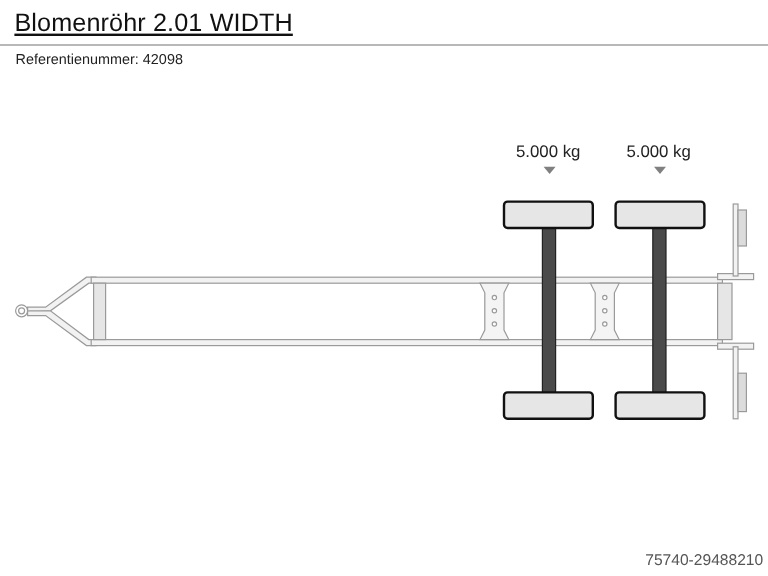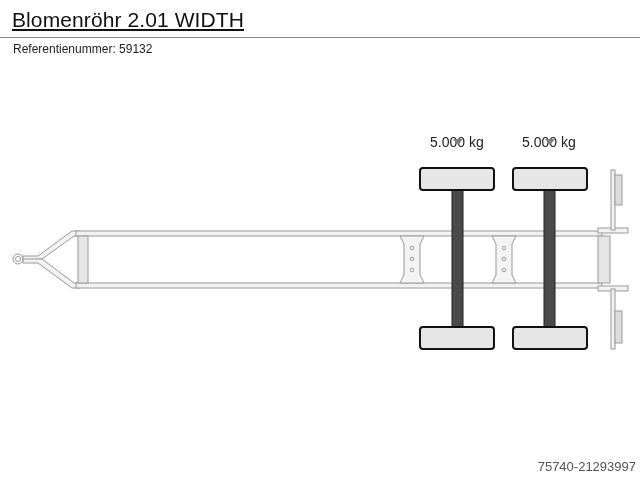--- a/index.html
+++ b/index.html
@@ -1,29 +1,29 @@
 <!DOCTYPE html>
 <html><head>
 <meta charset="utf-8">
 <style>
   html, body { margin: 0; padding: 0; background: #ffffff; }
   body { width: 640px; height: 480px; position: relative; overflow: hidden; font-family: "Liberation Sans", sans-serif; }
   .title { position: absolute; left: 12px; top: 8px; font-size: 21px; color: #111; letter-spacing: 0.1px; text-decoration: underline; }
   .divider { position: absolute; left: 0; top: 37px; width: 640px; height: 1px; background: #8a8a8a; }
   .ref { position: absolute; left: 13px; top: 42px; font-size: 12px; color: #222; }
-  .load { position: absolute; top: 134px; font-size: 14px; color: #222; }
+  .load { position: absolute; top: 118px; font-size: 14px; color: #222; }
   .footer-id { position: absolute; right: 4px; top: 459px; font-size: 13px; color: #555; }
   svg.drawing { position: absolute; left: 0; top: 0; }
 </style>
 </head>
 <body>
 
 <div class="title">Blomenröhr 2.01 WIDTH</div>
 <div class="divider"></div>
-<div class="ref">Referentienummer: 59132</div>
+<div class="ref">Referentienummer: 42098</div>
 
 <div class="load" style="left:430px;">5.000 kg</div>
 <div class="load" style="left:522px;">5.000 kg</div>
 
 <svg class="drawing" width="640" height="480" viewBox="0 0 640 480">
 
   <polygon points="453,139 463,139 458,145" fill="#808080"></polygon>
   <polygon points="545,139 555,139 550,145" fill="#808080"></polygon>
 
   <g fill="#f2f2f2" stroke="#9a9a9a" stroke-width="1">
@@ -72,13 +72,13 @@
     <rect x="420" y="168" width="74" height="22" rx="3" fill="#e6e6e6" stroke="#111" stroke-width="2"></rect>
     <rect x="420" y="327" width="74" height="22" rx="3" fill="#e6e6e6" stroke="#111" stroke-width="2"></rect>
   </g>
   <g>
     <rect x="544" y="190" width="11" height="138" fill="#4a4a4a" stroke="#222" stroke-width="1"></rect>
     <rect x="513" y="168" width="74" height="22" rx="3" fill="#e6e6e6" stroke="#111" stroke-width="2"></rect>
     <rect x="513" y="327" width="74" height="22" rx="3" fill="#e6e6e6" stroke="#111" stroke-width="2"></rect>
   </g>
 </svg>
 
-<div class="footer-id">75740-21293997</div>
+<div class="footer-id">75740-29488210</div>
 
 </body></html>

